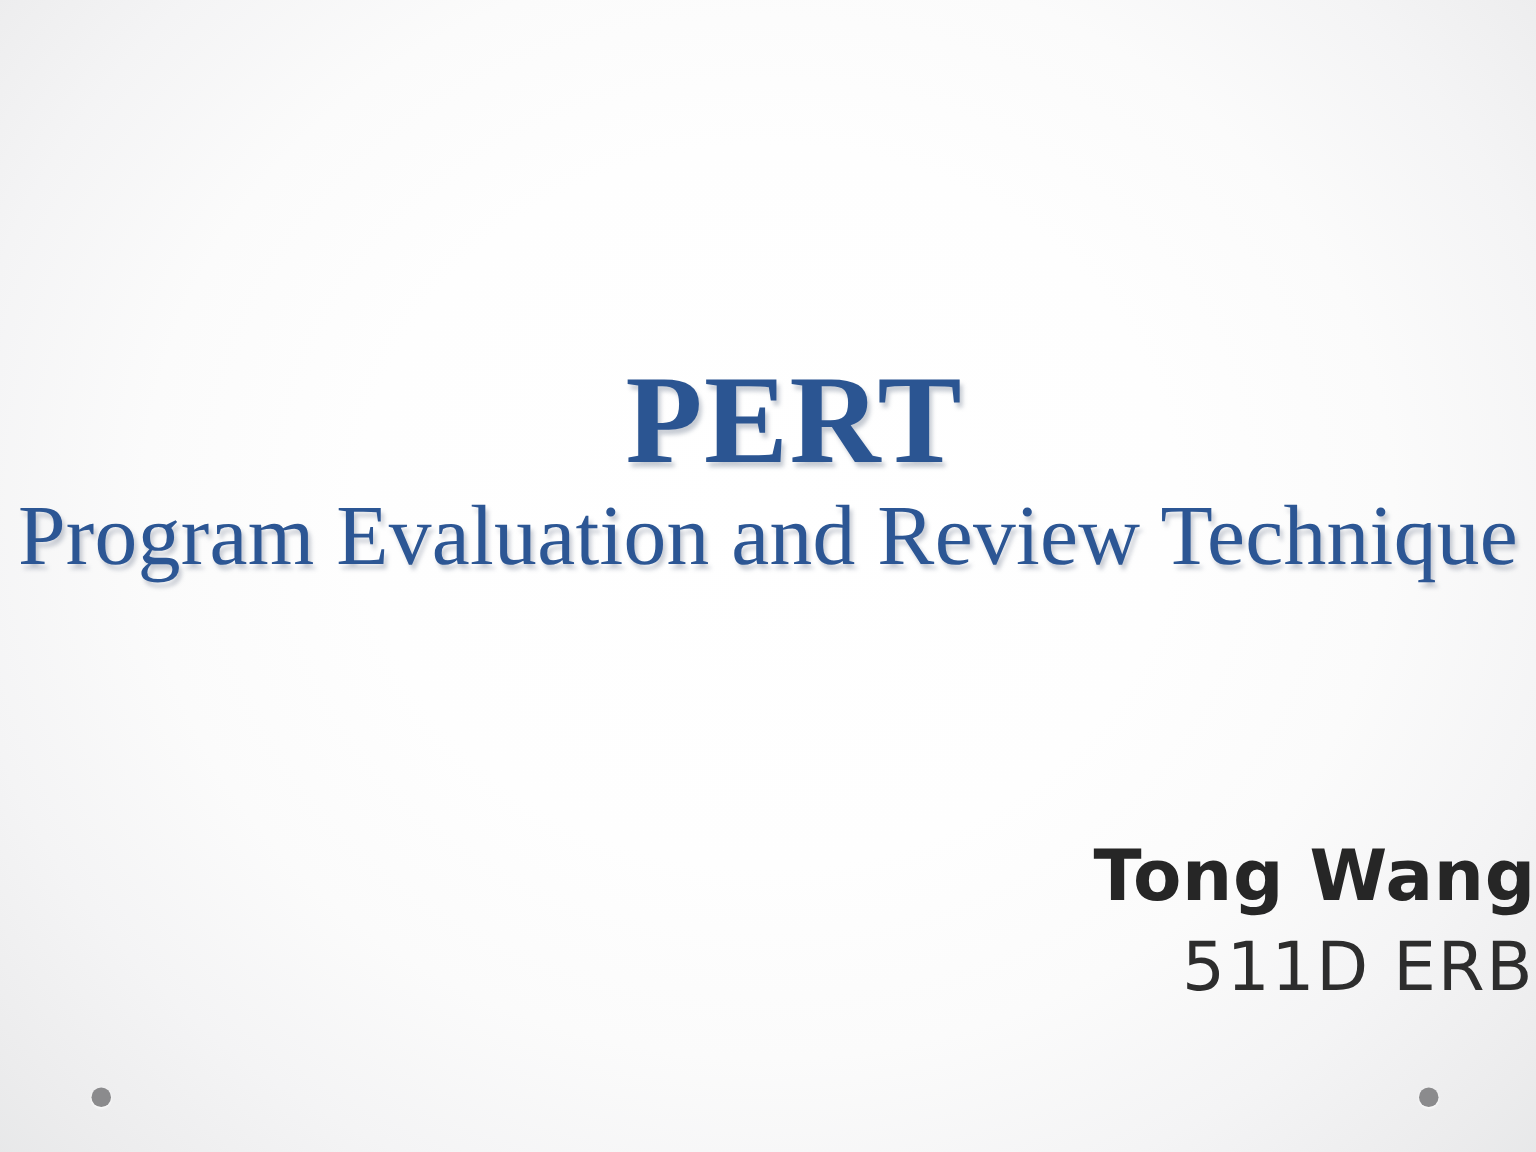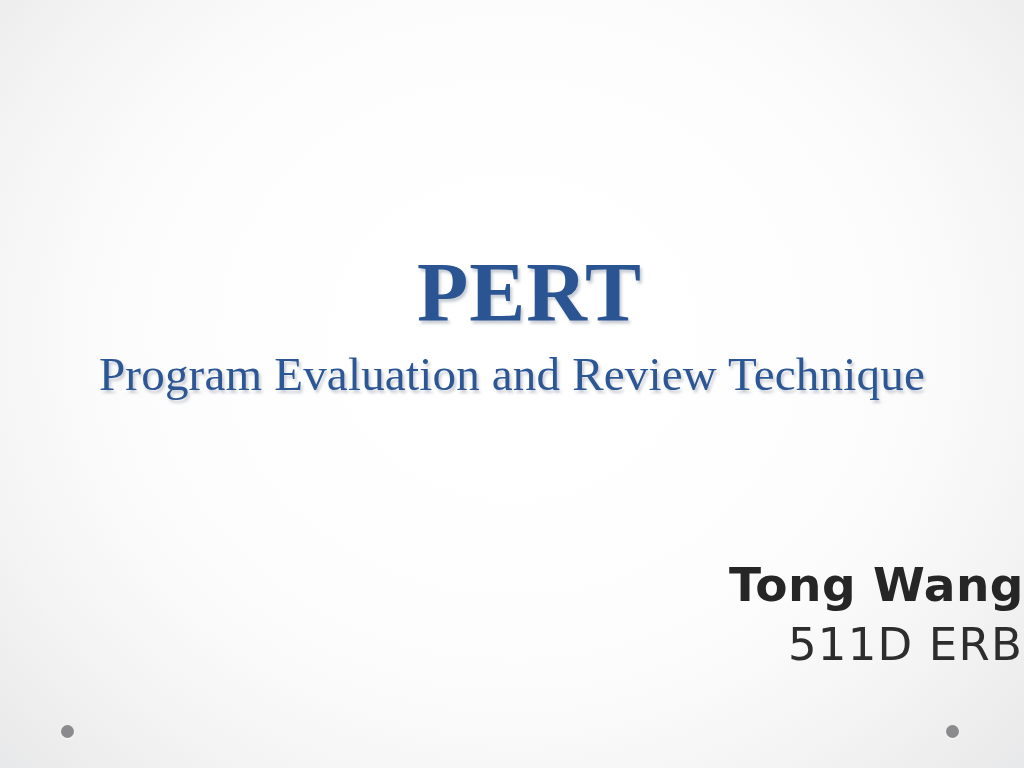--- a/index.html
+++ b/index.html
@@ -36,36 +36,36 @@
   
   .title-block {
     position: absolute;
     left: 0;
     top: 236px;
     width: 1024px;
     text-align: center;
   }
 
   .slide-title {
-    margin: 16px;
+    margin: 4px;
     font-family: "Liberation Serif", "DejaVu Serif", serif;
     font-weight: 700;
     font-size: 84px;
     line-height: 0.98;
     letter-spacing: 1px;
     color: #2b5592;
     text-shadow: 2px 3px 3px rgba(120, 130, 150, 0.42);
     padding-left: 35px;
   }
 
   .slide-subtitle {
     margin: 6px 0 0 0;
     font-family: "Liberation Serif", "DejaVu Serif", serif;
     font-weight: 400;
-    font-size: 47px;
+    font-size: 57px;
     line-height: 1.05;
     letter-spacing: 0.2px;
     color: #2c5694;
     text-shadow: 2px 3px 3px rgba(120, 130, 150, 0.40);
     white-space: nowrap;
   }
 
   
   .author-block {
     position: absolute;

